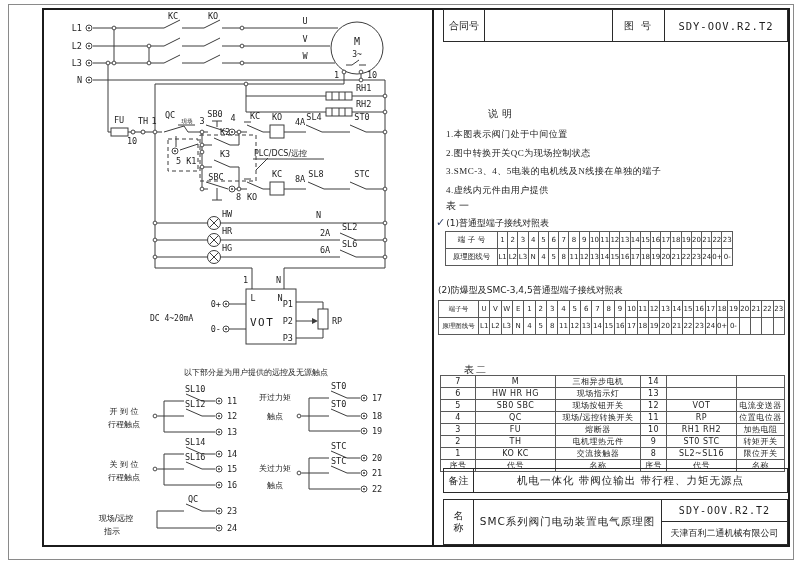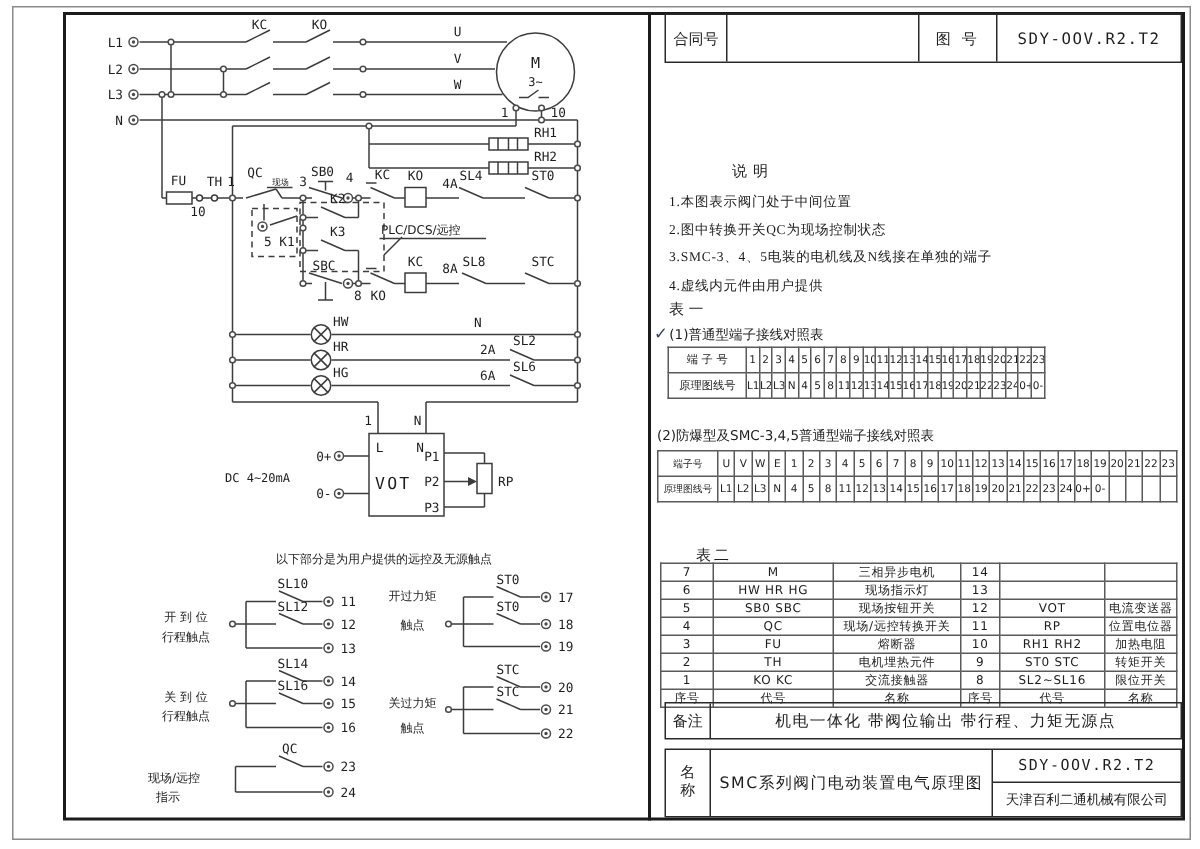--- a/index.html
+++ b/index.html
@@ -32,21 +32,21 @@
   .notes-h{margin-left:42px;font-size:10px;letter-spacing:4px;margin-bottom:4px;}
   .note-line{font-size:9px;line-height:18.5px;letter-spacing:0.5px;white-space:nowrap;font-family:Liberation Serif, serif;}
   .note-line.cont{padding-left:9px;}
   .t1-head{position:absolute;left:446px;top:199px;font-size:10px;letter-spacing:3px;}
   .t1a-title{position:absolute;left:436px;top:216px;font-size:9px;}
   .t1a-title .chk{color:#2e3e66;font-size:11px;margin-right:1px;}
   .t1b-title{position:absolute;left:438px;top:284px;font-size:9px;}
   .t2-head{position:absolute;left:464px;top:363px;font-size:10px;letter-spacing:2px;}
   table.grid{border-collapse:collapse;table-layout:fixed;position:absolute;background:#fff;}
   table.grid td{border:1px solid #5a5a5a;text-align:center;padding:0;overflow:hidden;white-space:nowrap;}
-  #t1a{left:445px;top:231px;width:252px;font-size:7px;}
+  #t1a{left:445px;top:231px;width:288px;font-size:7px;}
   #t1a td{height:17px;}
   #t1a td:first-child{width:52px;font-size:7.5px;}
   #t1b{left:438px;top:300px;width:347px;font-size:7px;}
   #t1b td{height:17px;}
   #t1b td:first-child{width:40px;font-size:6.5px;}
   #t2{left:440px;top:375px;width:345px;font-size:8px;}
   #t2 td{height:12px;letter-spacing:0.5px;}
   #t2 td:nth-child(1){width:35px;} #t2 td:nth-child(2){width:80px;}
   #t2 td:nth-child(3){width:85px;} #t2 td:nth-child(4){width:26px;}
   #t2 td:nth-child(5){width:70px;}

